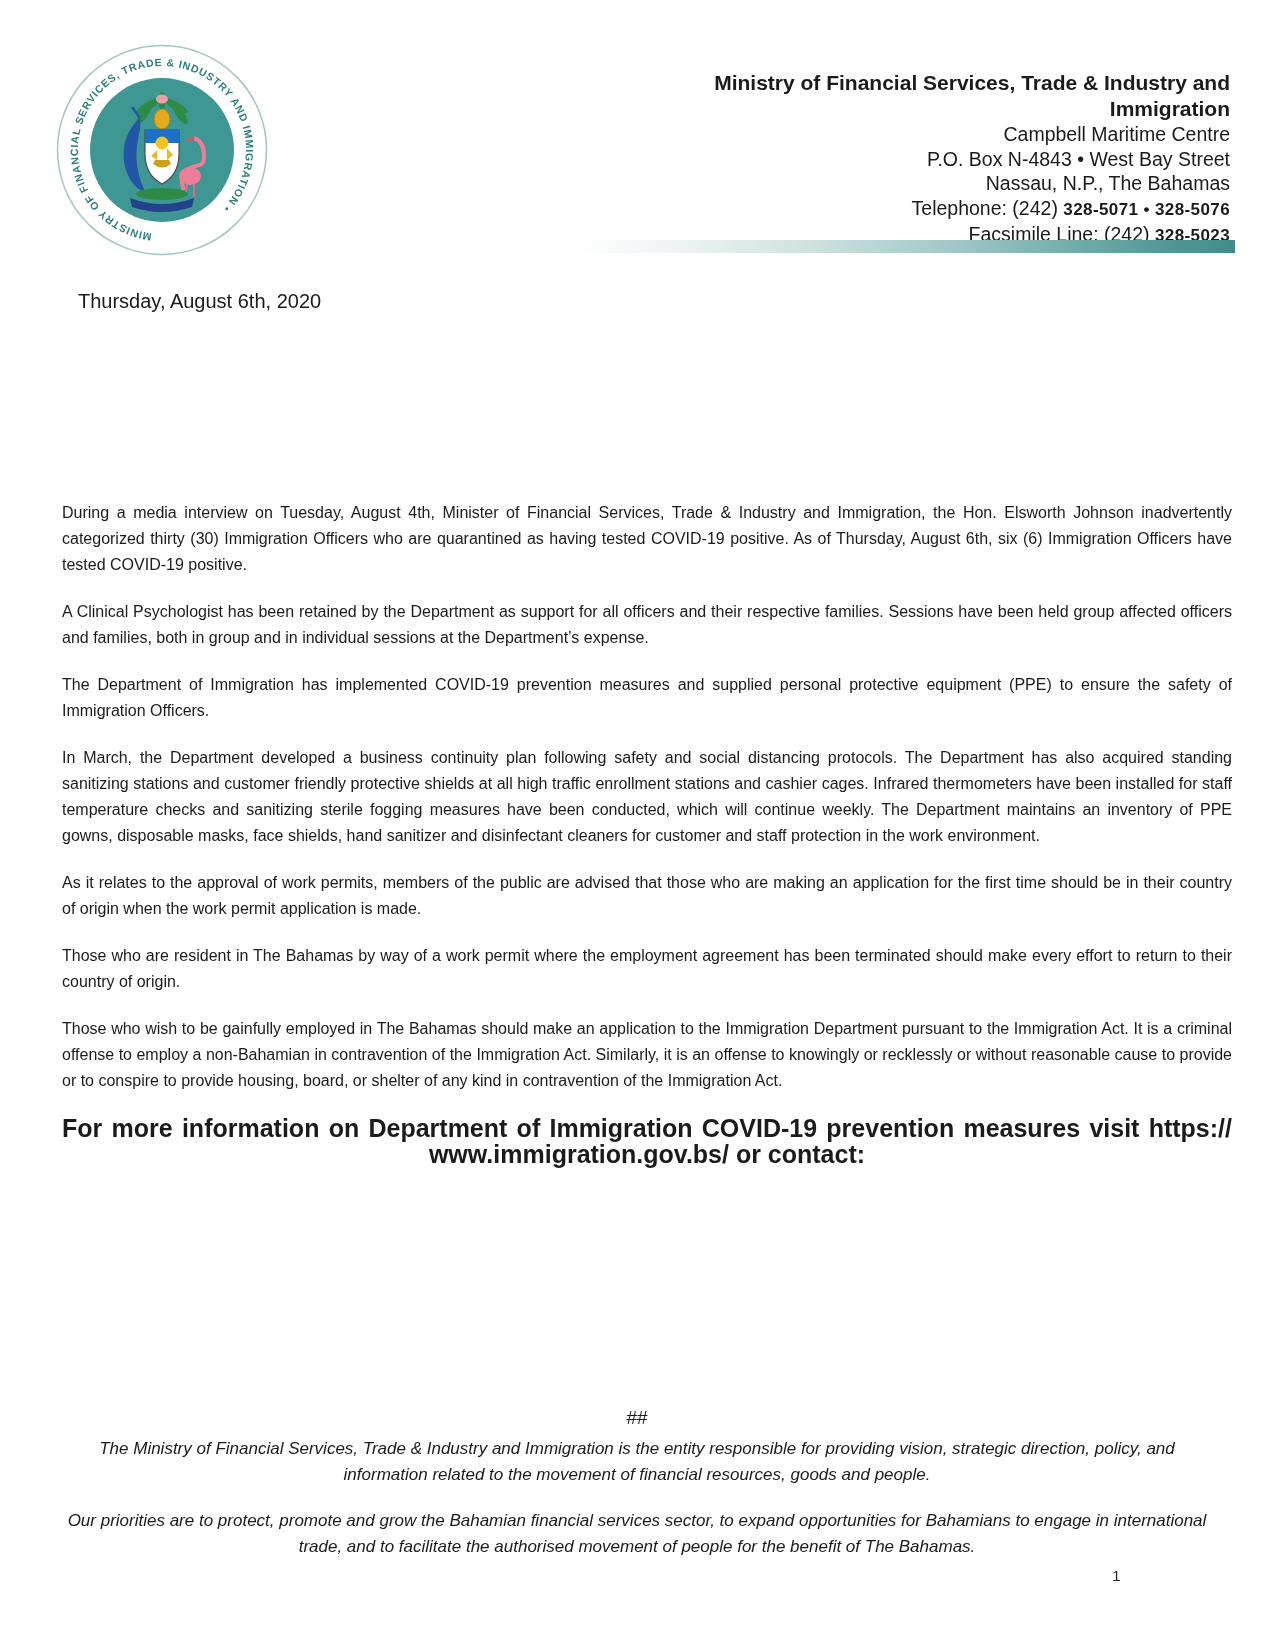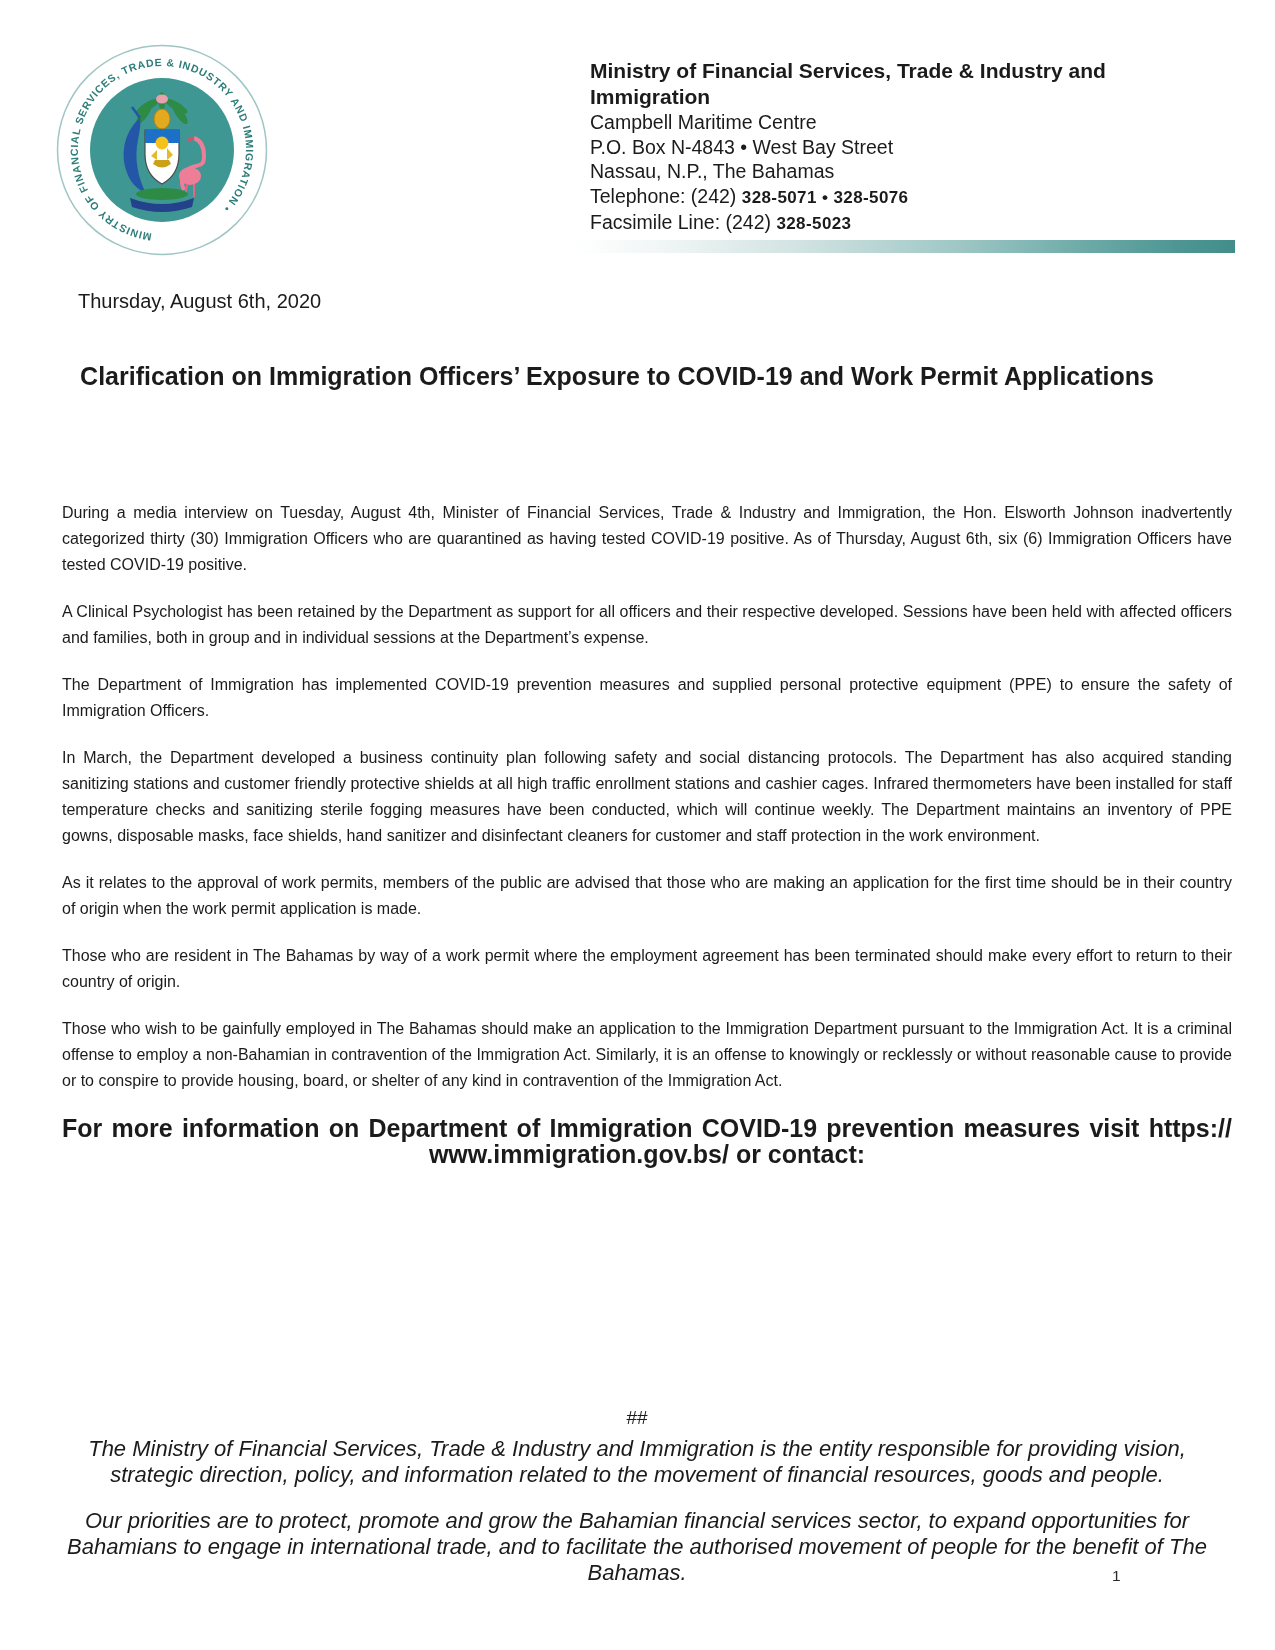--- a/index.html
+++ b/index.html
@@ -17,22 +17,23 @@
   
   .seal {
     position: absolute;
     left: 56px;
     top: 44px;
     width: 212px;
     height: 212px;
   }
   .header-text {
     position: absolute;
-    top: 58px;
+    top: 70px;
     right: 45px;
+    text-align: right;
   }
   .ministry-name {
     font-weight: 700;
     font-size: 21px;
     line-height: 26px;
     max-width: 640px;
     margin-left: auto;
   }
   .addr-line {
     font-size: 19.5px;
@@ -113,21 +114,21 @@
     width: 1150px;
     text-align: center;
   }
   .hash-sep {
     font-size: 19px;
     line-height: 26px;
     margin-bottom: 5px;
   }
   .footer-block p.fp {
     font-style: italic;
-    font-size: 22px;
+    font-size: 17px;
     line-height: 26px;
     margin-bottom: 20px;
   }
   .page-number {
     position: absolute;
     left: 1112px;
     top: 1567px;
     font-size: 15.5px;
     color: #2a2a2a;
   }
@@ -190,25 +191,24 @@
     <div class="addr-line">P.O. Box N-4843 • West Bay Street</div>
     <div class="addr-line">Nassau, N.P., The Bahamas</div>
     <div class="addr-line"><span class="phone-label">Telephone: (242) </span><span class="phone-num">328-5071 • 328-5076</span></div>
     <div class="addr-line"><span class="phone-label">Facsimile Line: (242) </span><span class="phone-num">328-5023</span></div>
   </div>
 
   <div class="teal-bar"></div>
 
   <div class="date-line">Thursday, August 6th, 2020</div>
 
-  <h1 class="doc-title">Clarification on Immigration Officers’ Exposure to COVID-19 and Work Permit Applications</h1>
 
   <div class="body-block">
     <p class="bp">During a media interview on Tuesday, August 4th, Minister of Financial Services, Trade &amp; Industry and Immigration, the Hon. Elsworth Johnson inadvertently categorized thirty (30) Immigration Officers who are quarantined as having tested COVID-19 positive. As of Thursday, August 6th, six (6) Immigration Officers have tested COVID-19 positive.</p>
-    <p class="bp">A Clinical Psychologist has been retained by the Department as support for all officers and their respective developed. Sessions have been held with affected officers and families, both in group and in individual sessions at the Department’s expense.</p>
+    <p class="bp">A Clinical Psychologist has been retained by the Department as support for all officers and their respective families. Sessions have been held group affected officers and families, both in group and in individual sessions at the Department’s expense.</p>
     <p class="bp">The Department of Immigration has implemented COVID-19 prevention measures and supplied personal protective equipment (PPE) to ensure the safety of Immigration Officers.</p>
     <p class="bp">In March, the Department developed a business continuity plan following safety and social distancing protocols. The Department has also acquired standing sanitizing stations and customer friendly protective shields at all high traffic enrollment stations and cashier cages. Infrared thermometers have been installed for staff temperature checks and sanitizing sterile fogging measures have been conducted, which will continue weekly. The Department maintains an inventory of PPE gowns, disposable masks, face shields, hand sanitizer and disinfectant cleaners for customer and staff protection in the work environment.</p>
     <p class="bp">As it relates to the approval of work permits, members of the public are advised that those who are making an application for the first time should be in their country of origin when the work permit application is made.</p>
     <p class="bp">Those who are resident in The Bahamas by way of a work permit where the employment agreement has been terminated should make every effort to return to their country of origin.</p>
     <p class="bp">Those who wish to be gainfully employed in The Bahamas should make an application to the Immigration Department pursuant to the Immigration Act. It is a criminal offense to employ a non-Bahamian in contravention of the Immigration Act. Similarly, it is an offense to knowingly or recklessly or without reasonable cause to provide or to conspire to provide housing, board, or shelter of any kind in contravention of the Immigration Act.</p>
     <div class="info-para">
       <div class="info-line1">For more information on Department of Immigration COVID-19 prevention measures visit https://</div>
       <div class="info-line2">www.immigration.gov.bs/ or contact:</div>
     </div>
   </div>

